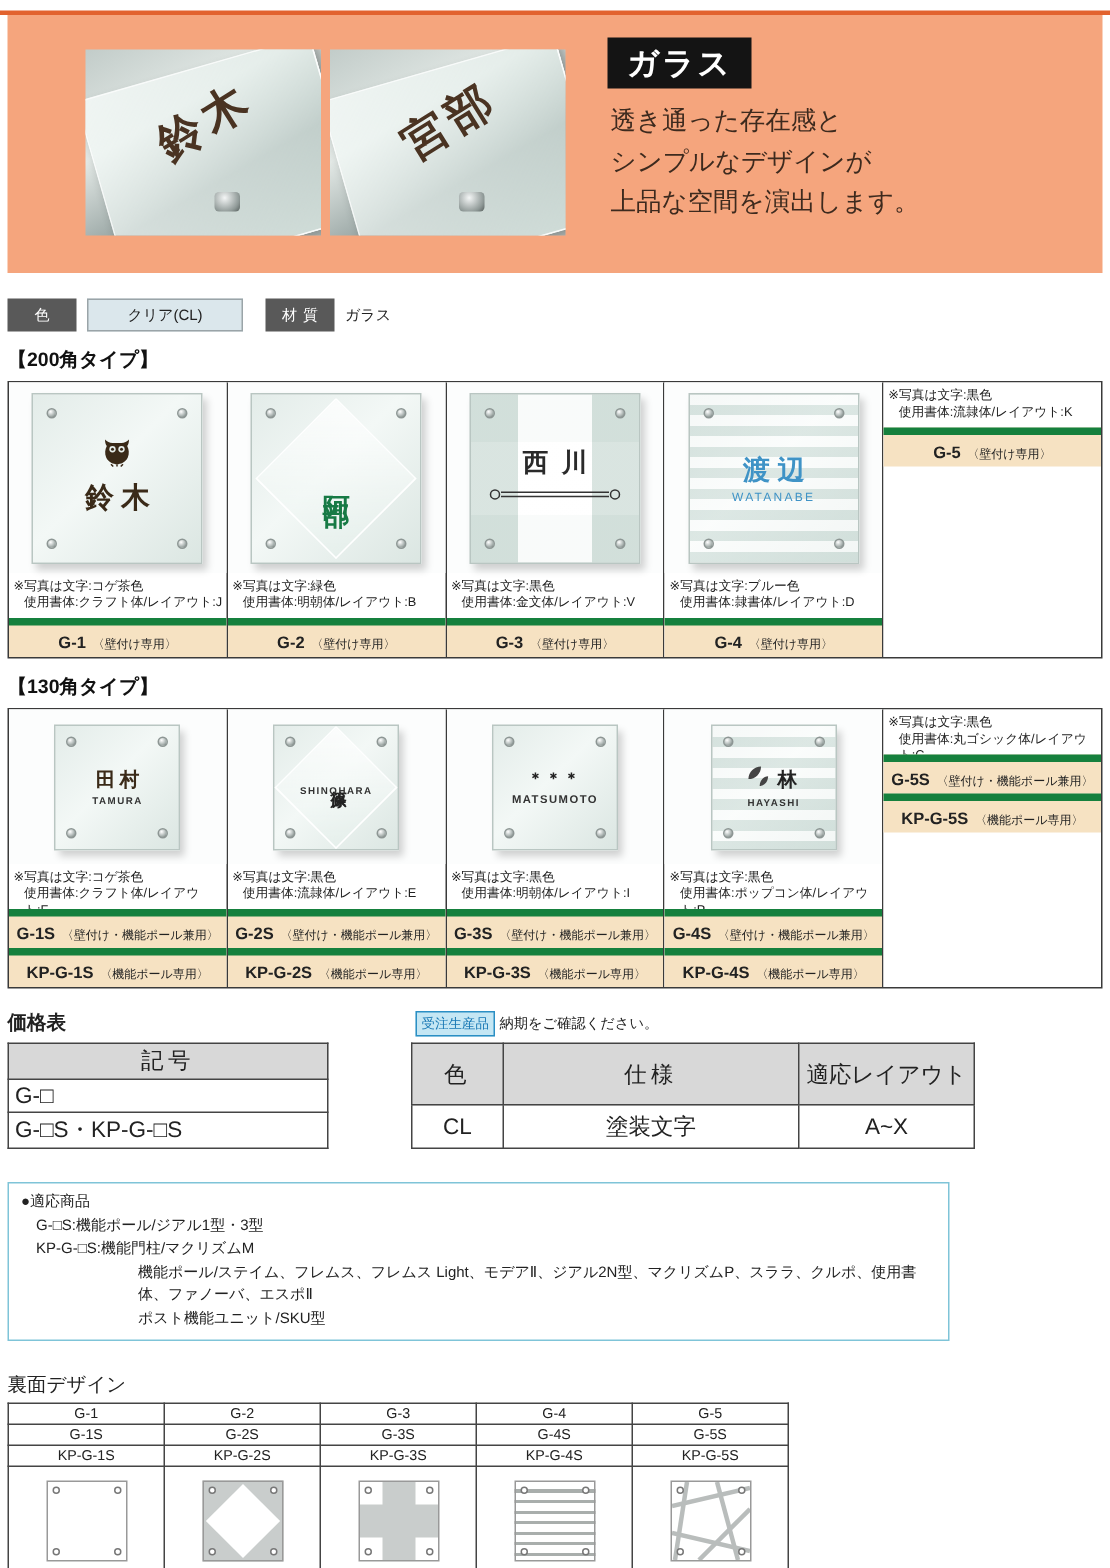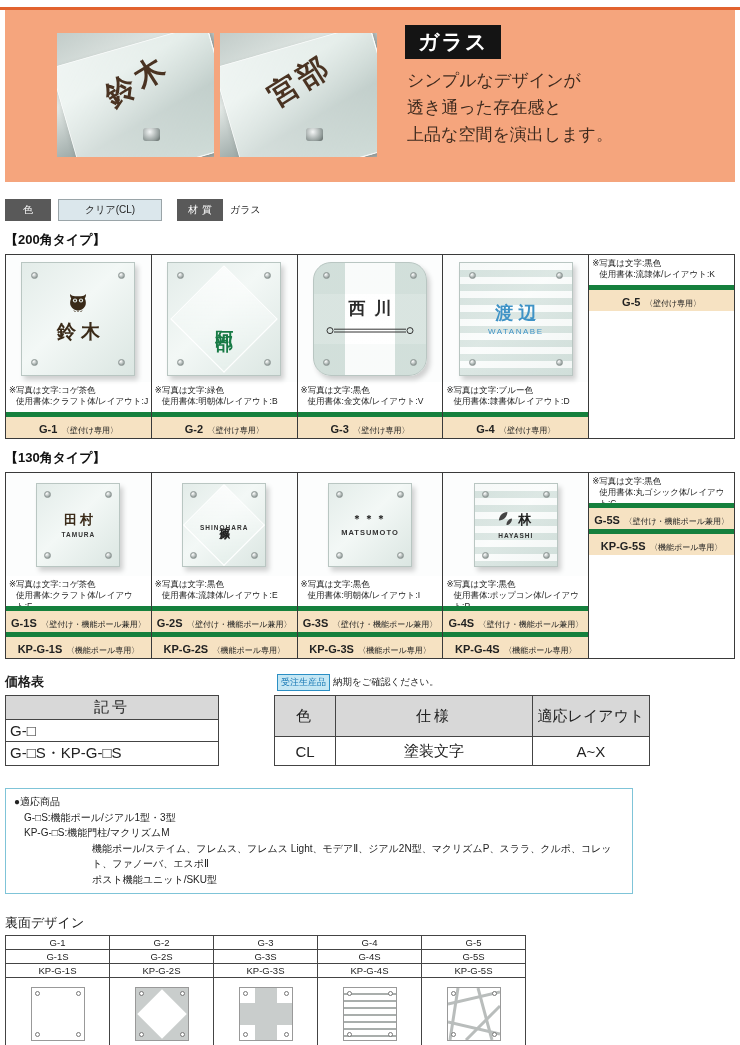--- a/index.html
+++ b/index.html
@@ -34,21 +34,21 @@
   .photo-area{display:flex;align-items:center;justify-content:center;background:#fcfdfd;}
   .photo-area.big{height:127px;}.photo-area.small{height:103px;}
   .plate{position:relative;border:1px solid #b9c6c2;box-shadow:3px 4px 5px rgba(0,0,0,.18);
     background:linear-gradient(135deg,#e3ece9,#f3f8f6 45%,#dbe6e2);}
   .plate.big{width:112px;height:112px;}.plate.small{width:82px;height:82px;}
   .plate.striped{background:
     repeating-linear-gradient(180deg,rgba(255,255,255,.65) 0 7px,rgba(198,215,210,.5) 7px 14px),
     linear-gradient(135deg,#e3ece9,#f3f8f6 45%,#dbe6e2);}
   .plate.banded{background:
     linear-gradient(90deg,rgba(208,222,217,.8) 0 28%,rgba(255,255,255,.85) 28% 72%,rgba(208,222,217,.8) 72%),
-    linear-gradient(180deg,rgba(208,222,217,.8) 0 28%,rgba(255,255,255,.85) 28% 72%,rgba(208,222,217,.8) 72%); border-radius: 18px;}
+    linear-gradient(180deg,rgba(208,222,217,.8) 0 28%,rgba(255,255,255,.85) 28% 72%,rgba(208,222,217,.8) 72%);}
   .screw{position:absolute;width:7px;height:7px;border-radius:50%;box-sizing:border-box;border:1px solid #8d9694;
     background:radial-gradient(circle at 35% 30%,#fff,#a9b2b0 60%,#707876);}
   .big .screw.tl{top:9px;left:9px}.big .screw.tr{top:9px;right:9px}.big .screw.bl{bottom:9px;left:9px}.big .screw.br{bottom:9px;right:9px}
   .small .screw.tl{top:7px;left:7px}.small .screw.tr{top:7px;right:7px}.small .screw.bl{bottom:7px;left:7px}.small .screw.br{bottom:7px;right:7px}
   .p-center{position:absolute;inset:0;display:flex;flex-direction:column;align-items:center;justify-content:center;gap:2px;}
   .diamond{position:absolute;left:50%;top:50%;width:74px;height:74px;transform:translate(-50%,-50%) rotate(45deg);
     background:linear-gradient(135deg,rgba(255,255,255,.8),rgba(228,240,235,.45));border:1px solid rgba(255,255,255,.95);}
   .small .diamond{width:56px;height:56px;}
   .bg-lines{position:absolute;inset:0;}
   .nm{position:relative;font-weight:bold;color:#222;}
@@ -115,22 +115,22 @@
     <div class="photo-name">鈴木</div>
     <div class="cap"></div>
   </div>
   <div class="photo p2">
     <div class="pane"></div>
     <div class="photo-name">宮部</div>
     <div class="cap"></div>
   </div>
   <div class="glass-title">ガラス</div>
   <div class="glass-desc">
+    <div>透き通った存在感と</div>
     <div>シンプルなデザインが</div>
-    <div>透き通った存在感と</div>
     <div>上品な空間を演出します。</div>
   </div>
 </div>
 
 <div class="spec-bar">
   <div class="tag-dark">色</div>
   <div class="tag-light">クリア(CL)</div>
   <div class="tag-dark mat-tag">材質</div>
   <div class="mat-value">ガラス</div>
 </div>
@@ -421,21 +421,21 @@
       <td>A~X</td>
     </tr>
   </tbody>
     </table>
 </div>
 
 <div class="compat">
   <div class="ttl">●適応商品</div>
   <div class="l1">G-□S:機能ポール/ジアル1型・3型</div>
   <div class="l1">KP-G-□S:機能門柱/マクリズムM</div>
-  <div class="l2">機能ポール/ステイム、フレムス、フレムス Light、モデアⅡ、ジアル2N型、マクリズムP、スララ、クルポ、コレット、ファノーバ、エスポⅡ</div>
+  <div class="l2">機能ポール/ステイム、フレムス、フレムス Light、モデアⅡ、ジアル2N型、マクリズムP、スララ、クルポ、使用書体、ファノーバ、エスポⅡ</div>
   <div class="l2">ポスト機能ユニット/SKU型</div>
 </div>
 
 <div class="back-h">裏面デザイン</div>
 <table class="bt">
   <tbody>
       <tr>
     <td>G-1</td>
         <td>G-2</td>
         <td>G-3</td>

